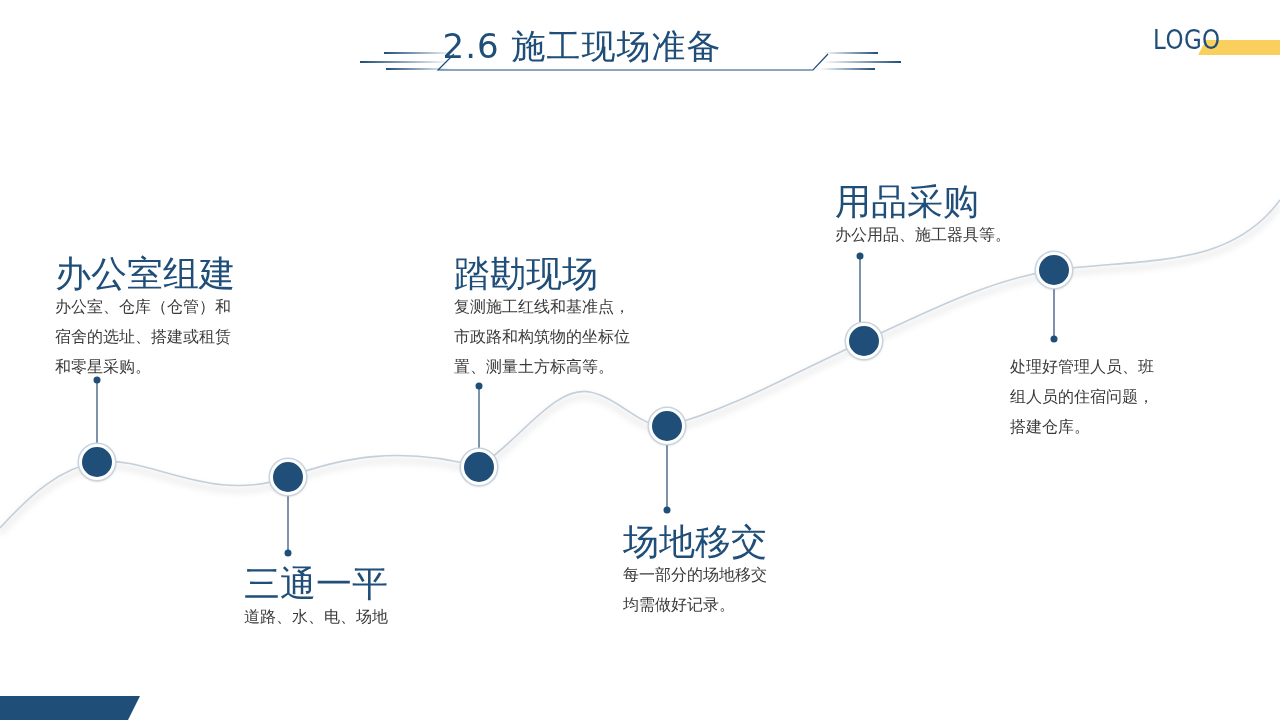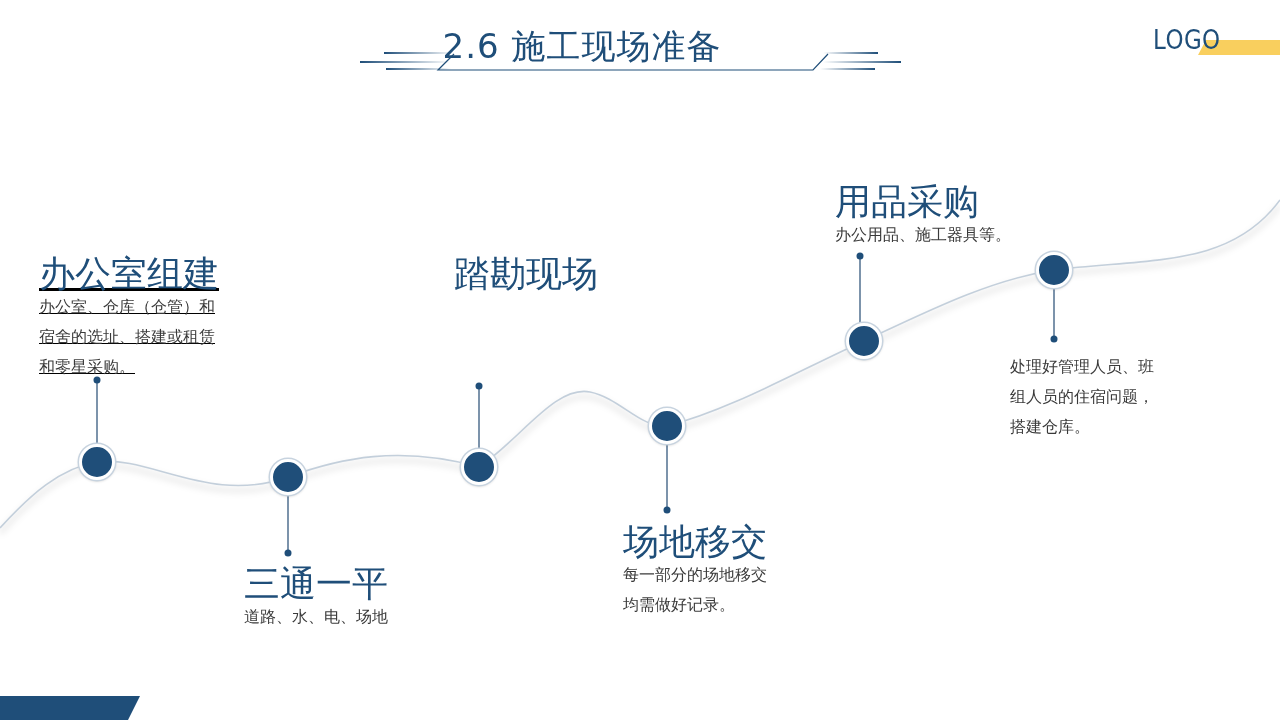--- a/index.html
+++ b/index.html
@@ -79,40 +79,43 @@
       <feGaussianBlur stdDeviation="3"></feGaussianBlur>
     </filter>
   </defs>
   <path d="M0,528 C30,495 60,468 97,462 C150,455 210,505 288,477 C340,458 400,445 479,467 C520,440 555,385 590,392 C620,398 640,428 667,426 C730,410 800,370 864,341 C930,310 990,280 1054,270 C1150,258 1230,268 1280,200" fill="none" stroke="#000" stroke-opacity="0.08" stroke-width="5" filter="url(#sh)" transform="translate(0,5)"></path>
   <path d="M0,528 C30,495 60,468 97,462 C150,455 210,505 288,477 C340,458 400,445 479,467 C520,440 555,385 590,392 C620,398 640,428 667,426 C730,410 800,370 864,341 C930,310 990,280 1054,270 C1150,258 1230,268 1280,200" fill="none" stroke="#c3cfdb" stroke-width="1.6"></path>
 </svg>
 
 <div class="stem" style="left:96px;top:380px;height:82px;"></div>
 <div class="dot" style="left:97px;top:380px;"></div>
 <div class="node" style="left:97px;top:462px;"></div>
-<div class="block" style="left:39px;top:256px;text-decoration:underline;">
+<div class="block" style="left:55px;top:256px;">
   <div class="h">办公室组建</div>
   <div class="p">办公室、仓库（仓管）和
 宿舍的选址、搭建或租赁
 和零星采购。</div>
 </div>
 
 <div class="stem" style="left:287px;top:477px;height:76px;"></div>
 <div class="dot" style="left:288px;top:553px;"></div>
 <div class="node" style="left:288px;top:477px;"></div>
 <div class="block" style="left:244px;top:566px;">
   <div class="h">三通一平</div>
   <div class="p">道路、水、电、场地</div>
 </div>
 
 <div class="stem" style="left:478px;top:386px;height:81px;"></div>
 <div class="dot" style="left:479px;top:386px;"></div>
 <div class="node" style="left:479px;top:467px;"></div>
 <div class="block" style="left:454px;top:256px;">
   <div class="h">踏勘现场</div>
+  <div class="p">复测施工红线和基准点，
+市政路和构筑物的坐标位
+置、测量土方标高等。</div>
 </div>
 
 <div class="stem" style="left:666px;top:426px;height:84px;"></div>
 <div class="dot" style="left:667px;top:510px;"></div>
 <div class="node" style="left:667px;top:426px;"></div>
 <div class="block" style="left:623px;top:524px;">
   <div class="h">场地移交</div>
   <div class="p">每一部分的场地移交
 均需做好记录。</div>
 </div>

